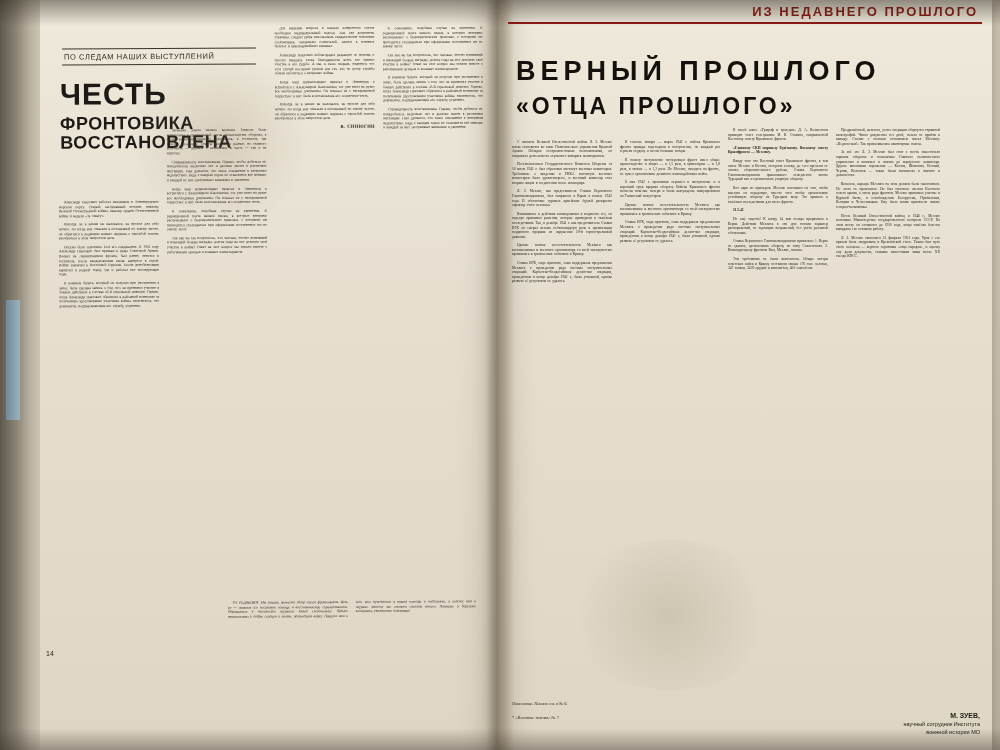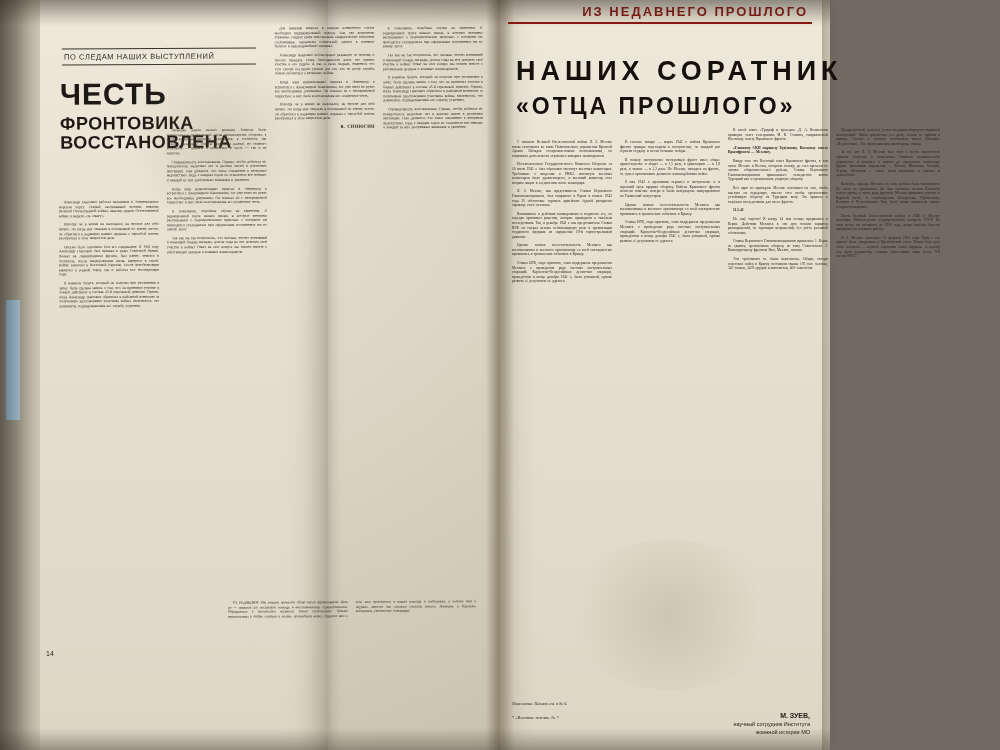--- a/index.html
+++ b/index.html
@@ -2,24 +2,23 @@
 <html><head>
 <meta charset="utf-8">
 <style>
   html,body{margin:0;padding:0;}
   body{
     width:1000px;height:750px;overflow:hidden;
     background:#6f6a62;
     font-family:"Liberation Serif", serif;
   }
   .page{
-    position:relative;width:792px;height:750px;
+    position:relative;width:1000px;height:750px;
     background:
       radial-gradient(ellipse at 20% 10%, #e8e2d4 0%, #ded7c7 35%, #cfc7b4 70%, #bdb5a2 100%);
-    padding-left: 38px;
   }
   
   .spread{
     position:absolute;inset:0;
   }
   .leaf{
     position:absolute;top:0;bottom:0;
     background:linear-gradient(180deg,#efe9db 0%,#e6dfd0 40%,#ded6c5 100%);
   }
   .leaf.left{left:38px;right:502px;
@@ -178,21 +177,21 @@
     <p>Справедливость восстановлена. Однако, чтобы добиться её, понадобилось несколько лет и десятки писем в различные инстанции. Нам думается, что такое отношение к ветеранам недопустимо. Ведь с каждым годом их становится всё меньше, и каждый из них заслуживает внимания и уважения.</p>
   </div>
 
   <div class="col tilt ed-note" style="left:228px;top:600px;width:248px;height:72px;column-count:2;column-gap:8px;">
     <p class="first">ОТ РЕДАКЦИИ: Мы решили провести обзор писем фронтовиков. Цель их — оказать им посильную помощь в восстановлении справедливости. Обращаемся к читателям журнала, юным следопытам: будьте внимательны и добры сердцем к людям, прошедшим войну. Пишите нам о тех, кто нуждается в нашей помощи и поддержке, а также нам в журнал. Вместе мы сможем сделать многое. Помните и берегите ветеранов, уважаемые товарищи!</p>
   </div>
 
   <div class="folio" style="left:46px;top:650px;">14</div>
 
   <div class="bighead">
-    <div class="bh1">НАШИХ СОРАТНИК</div>
+    <div class="bh1">ВЕРНЫЙ ПРОШЛОГО</div>
     <div class="bh2">«ОТЦА ПРОШЛОГО»</div>
   </div>
 
   <div class="col" style="left:512px;top:140px;width:100px;height:530px;">
     <p class="first">С началом Великой Отечественной войны Л. З. Мехлис вновь становится во главе Политического управления Красной Армии. Обладая неограниченными полномочиями, он направлял деятельность огромного аппарата политорганов.</p>
     <p>Постановлением Государственного Комитета Обороны от 16 июля 1941 г. был образован институт военных комиссаров. Требование о введении в РККА института военных комиссаров было удовлетворено, и военный комиссар стал вторым лицом в соединении после командира.</p>
     <p>Л. З. Мехлис, как представитель Ставки Верховного Главнокомандования, был направлен в Крым в начале 1942 года. В обстановке суровых армейских будней раскрылся характер этого человека.</p>
     <p>Вмешиваясь в действия командования и подменяя его, он нередко принимал решения, которые приводили к тяжёлым последствиям. Так, в декабре 1941 г. как представитель Ставки ВГК он сыграл весьма неблаговидную роль в организации неудачного прорыва из окружения 20-й горнострелковой дивизии.</p>
     <p>Однако полная несостоятельность Мехлиса как военачальника и военного организатора со всей наглядностью проявилась в трагических событиях в Крыму.</p>
     <p>Ставка ВГК, надо признать, сама поддержала предложения Мехлиса о проведении ряда частных наступательных операций. Керченско-Феодосийская десантная операция, проведённая в конце декабря 1941 г., была успешной, однако развить её результаты не удалось.</p>

